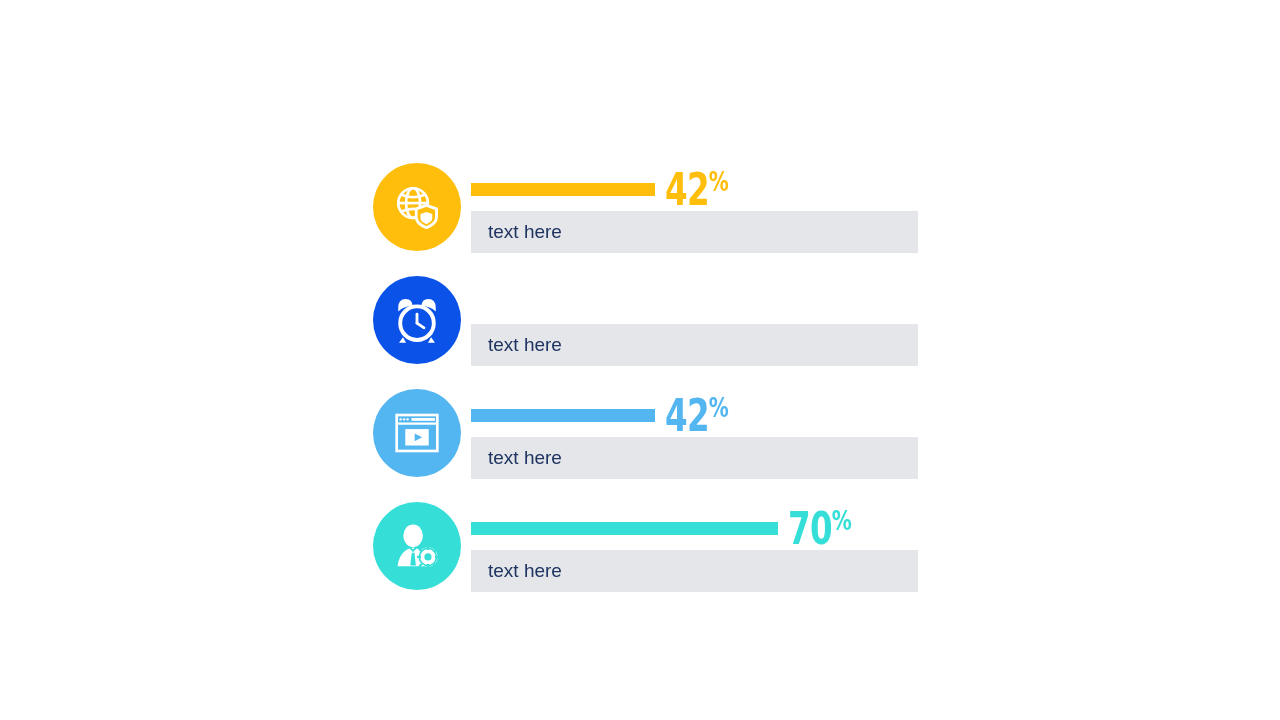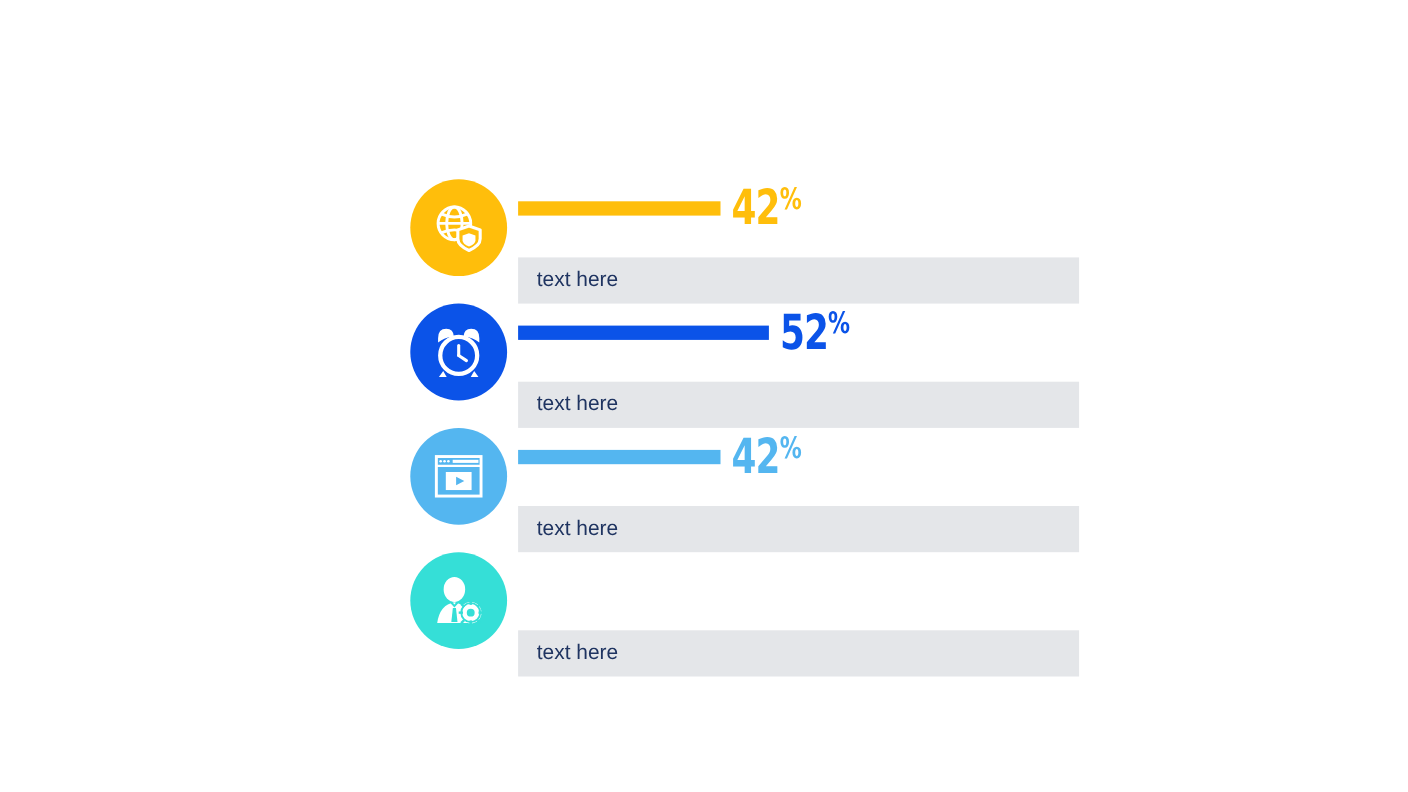--- a/index.html
+++ b/index.html
@@ -82,26 +82,25 @@
     font-size: 27px;
     vertical-align: 14px;
     letter-spacing: -2px;
   }
 
   
   .label-bar {
     position: absolute;
     left: 98px;
     top: 48px;
-    width: 510px;
+    width: 447px;
     height: 42px;
     background: #e4e6e9;
     display: flex;
     align-items: center;
-    margin-top: 23px;
   }
   .label-text {
     margin-left: 17px;
     font-size: 19px;
     color: #1f3461;
     font-family: "Liberation Sans", sans-serif;
   }
 </style>
 </head>
 <body style="background: rgb(255, 255, 255);">
@@ -139,26 +138,20 @@
         <path d="M8 16 Q8 5 17.5 5 Q26 5 26.5 14.5 Q16 14 8 21 Z" fill="#ffffff"></path>
         <path d="M56 16 Q56 5 46.5 5 Q38 5 37.5 14.5 Q48 14 56 21 Z" fill="#ffffff"></path>
         <circle cx="32" cy="36" r="21.5" fill="none" stroke="#ffffff" stroke-width="5"></circle>
         <g stroke="#ffffff" stroke-width="3.6" stroke-linecap="round">
           <line x1="32" y1="36" x2="32" y2="24.5"></line>
           <line x1="32" y1="36" x2="41" y2="42"></line>
         </g>
         <path d="M14 54 L9 61 L18 61 Z" fill="#ffffff"></path>
         <path d="M50 54 L55 61 L46 61 Z" fill="#ffffff"></path>
       </svg>
-    </div>
-    <div class="bar-area">
-      <div class="bar-fill" style="width: 228.28px; background: rgb(11, 83, 232);"></div>
-      <div class="pct" style="color: rgb(11, 83, 232); left: 238.28px;">
-        <span>52</span><span class="sym">%</span>
-      </div>
     </div>
     <div class="label-bar" style="background: rgb(228, 230, 233);">
       <span class="label-text" style="color: rgb(31, 52, 97);">text here</span>
     </div>
   </div>
 
   <div class="row row-2">
     <div class="icon-circle" style="background: rgb(84, 182, 240);">
       <svg viewBox="0 0 64 64">
         <rect x="6" y="9" width="52" height="46" fill="none" stroke="#ffffff" stroke-width="3.4"></rect>
@@ -199,18 +192,24 @@
           <rect x="32" y="44.6" width="5" height="2.8"></rect>
           <rect x="55" y="44.6" width="5" height="2.8"></rect>
           <rect x="35.2" y="35.2" width="2.8" height="5" transform="rotate(-45 36.6 37.7)"></rect>
           <rect x="54" y="54" width="2.8" height="5" transform="rotate(-45 55.4 56.5)"></rect>
           <rect x="54" y="35.2" width="2.8" height="5" transform="rotate(45 55.4 37.7)"></rect>
           <rect x="35.2" y="54" width="2.8" height="5" transform="rotate(45 36.6 56.5)"></rect>
         </g>
         <circle cx="46" cy="46" r="4.6" fill="#35dfd7"></circle>
       </svg>
     </div>
+    <div class="bar-area">
+      <div class="bar-fill" style="width: 307.3px; background: rgb(53, 223, 215);"></div>
+      <div class="pct" style="color: rgb(53, 223, 215); left: 317.3px;">
+        <span>70</span><span class="sym">%</span>
+      </div>
+    </div>
     <div class="label-bar" style="background: rgb(228, 230, 233);">
       <span class="label-text" style="color: rgb(31, 52, 97);">text here</span>
     </div>
   </div>
 
 </div>
 
 </body></html>

